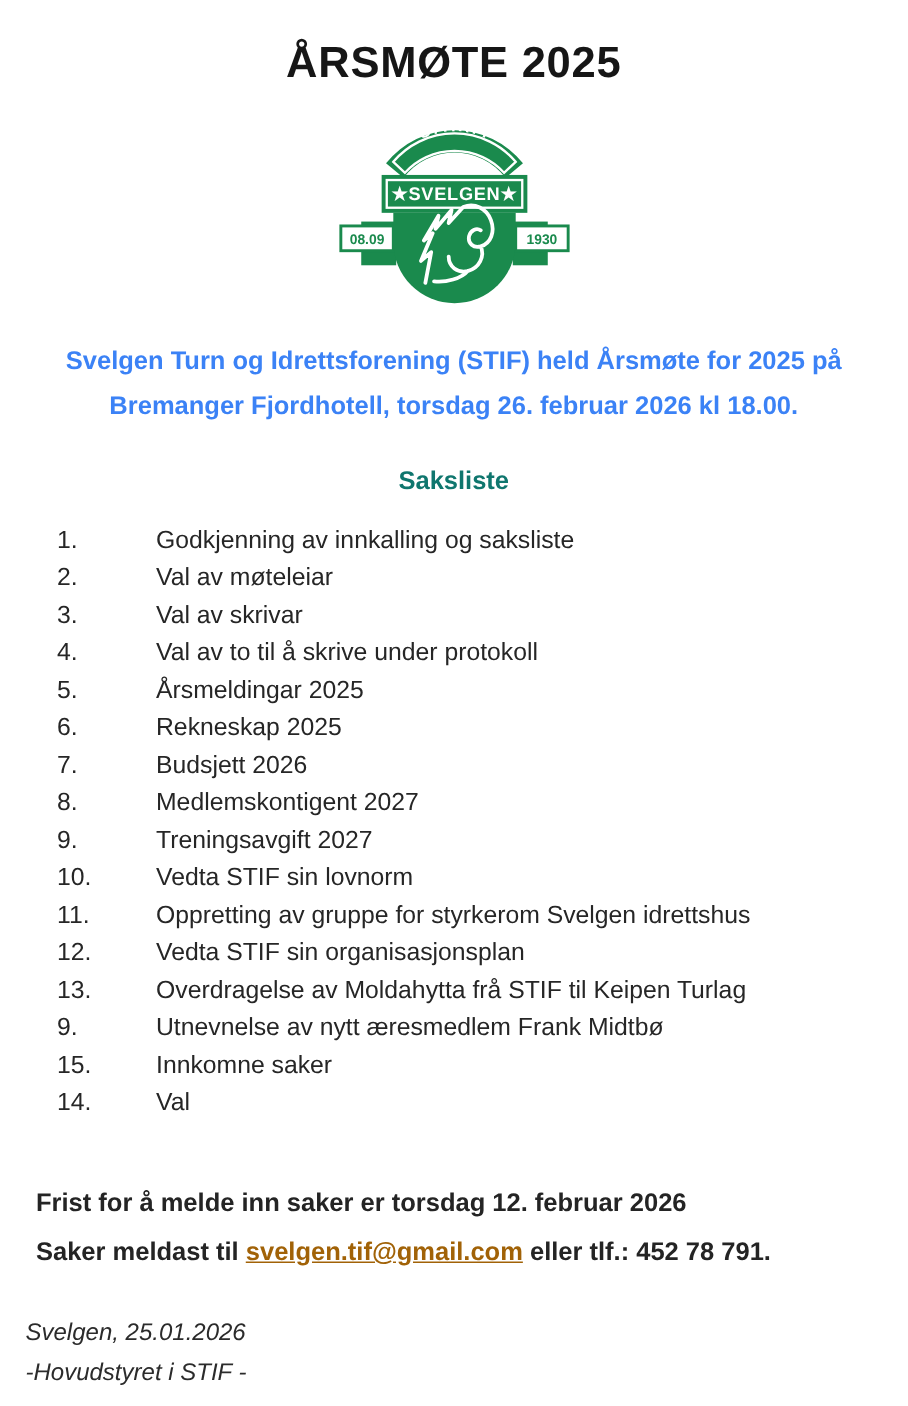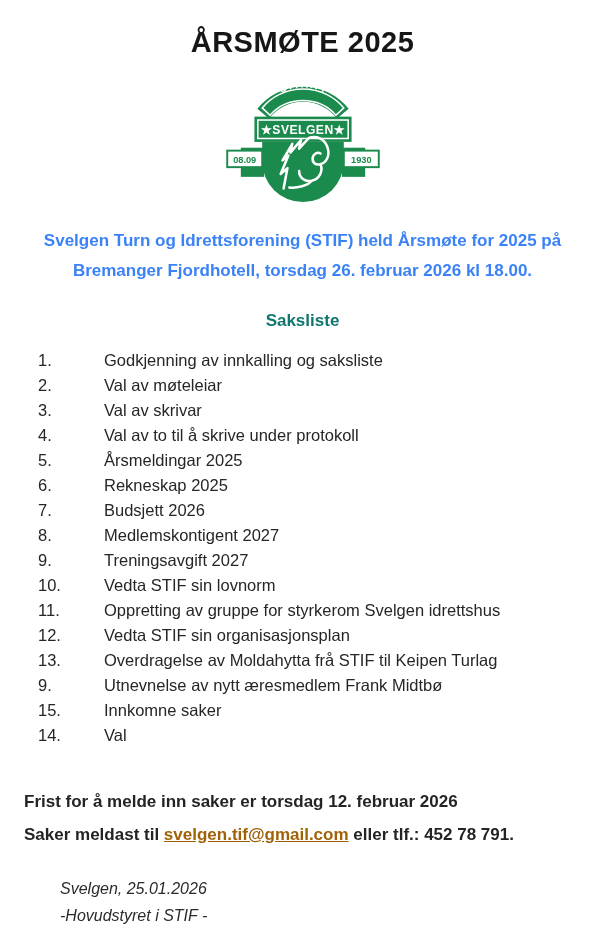--- a/index.html
+++ b/index.html
@@ -63,21 +63,21 @@
     color: #242424;
   }
   .email-link {
     color: #a16207;
     text-decoration: underline;
     font-weight: 700;
   }
 
   .signature-block {
     margin-top: 24px;
-    padding-left: 60px;
+    padding-left: 17px;
     font-style: italic;
     font-size: 16px;
     line-height: 27px;
     color: #2b2b2b;
   }
 </style>
 </head>
 <body>
 
 <div class="page">

